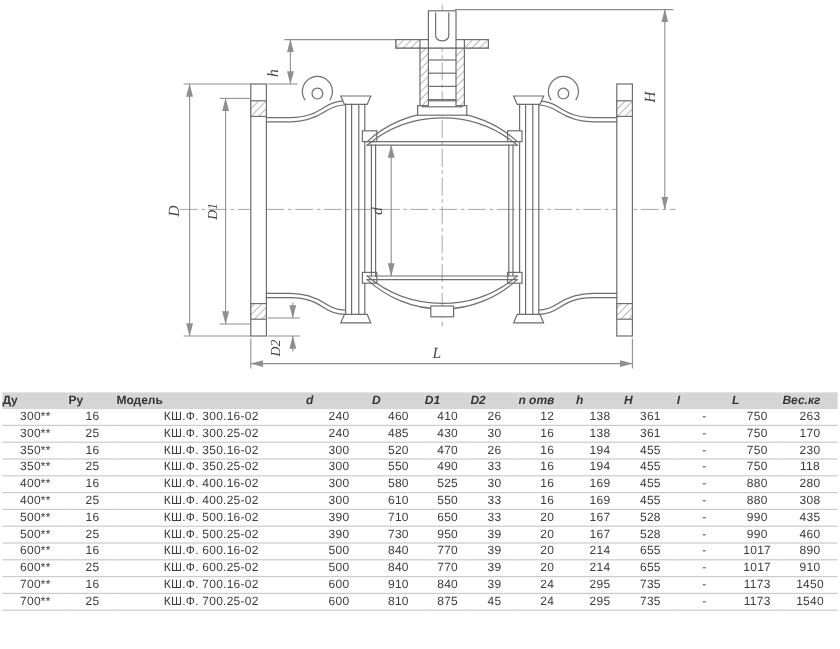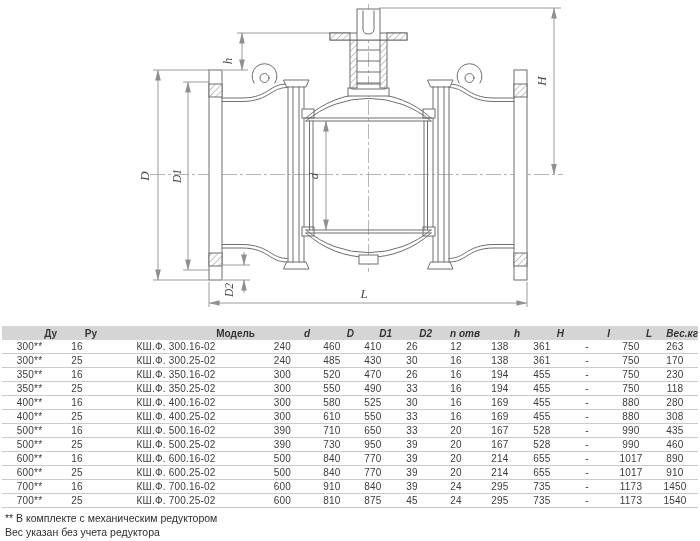--- a/index.html
+++ b/index.html
@@ -9,21 +9,21 @@
   }
   #stage{width:700px;height:541px;position:relative;background:#fff;}
   svg text{user-select:none;}
   
   table.dims{
     width:696px;margin:6px 2px 0 2px;border-collapse:collapse;table-layout:fixed;
     font-size:10px;color:#3c3c3c;
   }
   table.dims th{
     background:#d5d5d5;font-weight:bold;font-style:italic;
-    height:14px;padding:0;text-align:right;border:0;
+    height:14px;padding:0;text-align:left;border:0;
     color:#343434;
   }
   table.dims th:nth-child(-n+3){font-style:normal;}
   table.dims td{
     text-align:center;height:13px;padding:0;
     border-bottom:1px solid #cbcbcb;background:#fff;
     letter-spacing:0.2px;
   }
   .footnotes{margin:3px 0 0 5px;font-size:10.5px;color:#2e2e2e;line-height:14px;}
   .footnotes div{white-space:nowrap;}
@@ -377,18 +377,14 @@
           <td>295</td>
           <td>735</td>
           <td>-</td>
           <td>1173</td>
           <td>1540</td>
         </tr>
       </tbody>
   </table>
 
   
-  <div class="footnotes">
-    <div>** В комплекте с механическим редуктором</div>
-    <div>Вес указан без учета редуктора</div>
-  </div>
 
 </div>
 
 </body></html>

